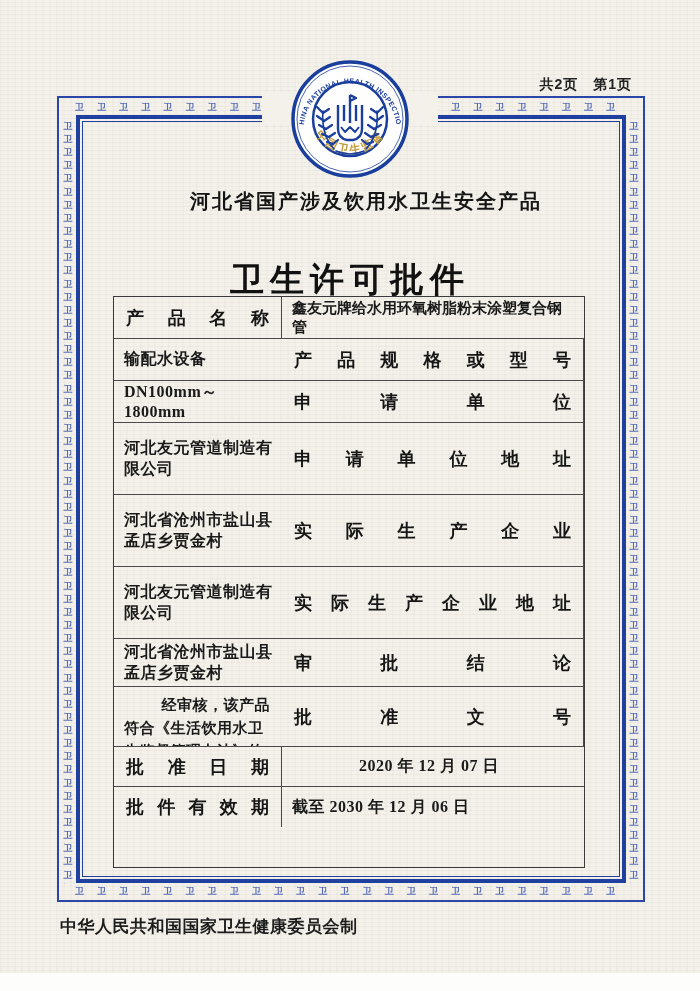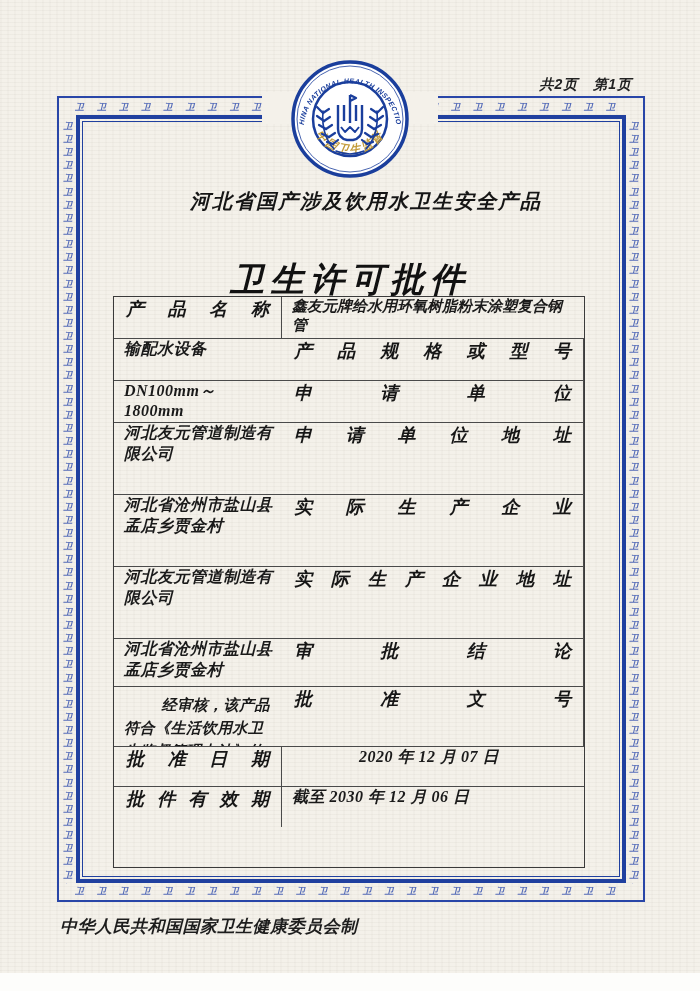--- a/index.html
+++ b/index.html
@@ -4,21 +4,21 @@
 <style>
   html,body{margin:0;padding:0;}
   body{
     width:700px;height:991px;position:relative;overflow:hidden;
     background-color:#f4f1ea;
     background-image:repeating-linear-gradient(0deg, rgba(120,110,95,0.05) 0 1px, transparent 1px 4px),
                      repeating-linear-gradient(90deg, rgba(120,110,95,0.03) 0 2px, transparent 2px 7px);
     font-family:"Liberation Serif","DejaVu Serif",serif;
     color:#1c1c1c;
   }
-  .page{position:absolute;inset:0;font-style:italic;}
+  .page{position:absolute;inset:0;}
 
   
   .pagination{
     position:absolute;top:76px;right:68px;
     font-family:"Liberation Sans","DejaVu Sans",sans-serif;
     font-weight:bold;font-size:14px;color:#222;letter-spacing:1px;
   }
 
   
   .frame{
@@ -62,21 +62,21 @@
   
   .cert-table{
     position:absolute;left:113px;top:296px;width:472px;
     border:1px solid #3a3a3a;box-sizing:border-box;
     display:grid;
     grid-template-columns:168px 1fr;
     grid-template-rows:42px 42px 42px 72px 72px 72px 48px 60px 40px 40px 40px;
     background:transparent;
   }
   .cell{
-    box-sizing:border-box;display:flex;
+    box-sizing:border-box;display:flex;align-items:center;
     border-bottom:1px solid #4a4a4a;
     overflow:hidden;
   }
   .cell.last{border-bottom:none;}
   .lbl{
     border-right:1px solid #4a4a4a;
     font-family:"Liberation Sans","DejaVu Sans",sans-serif;
     font-weight:bold;font-size:18px;color:#161616;
     padding:0 12px;
   }

